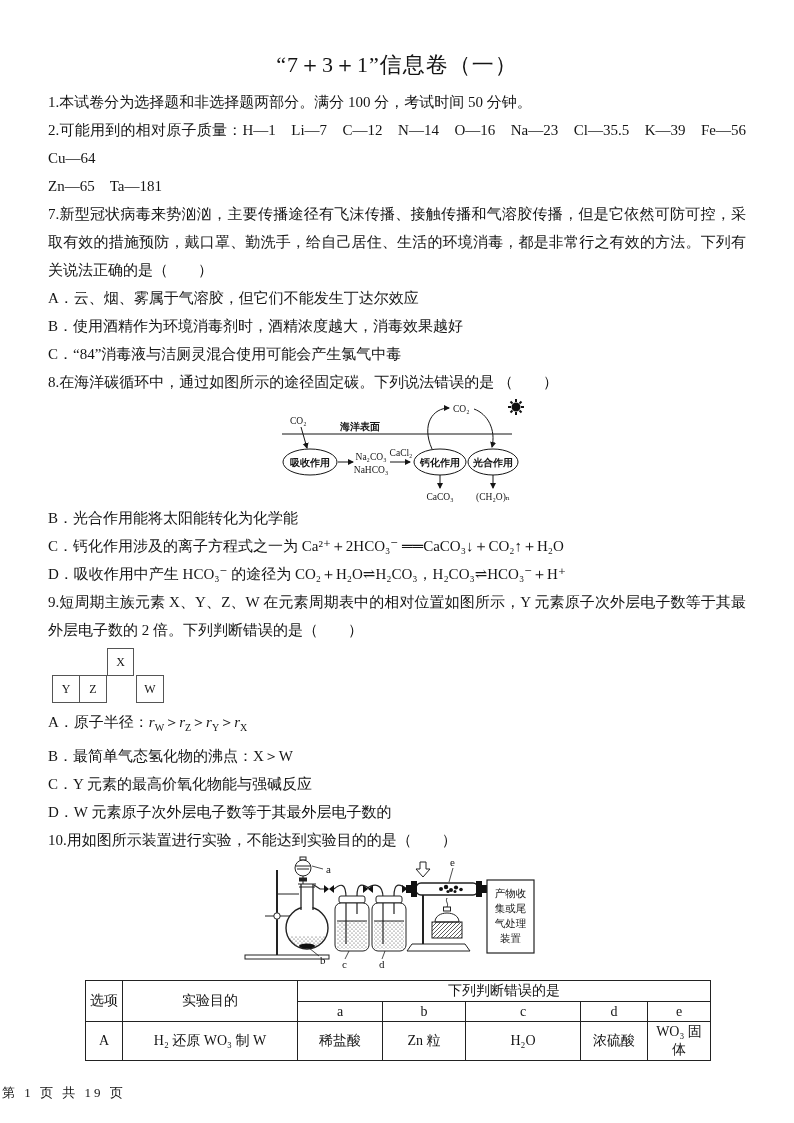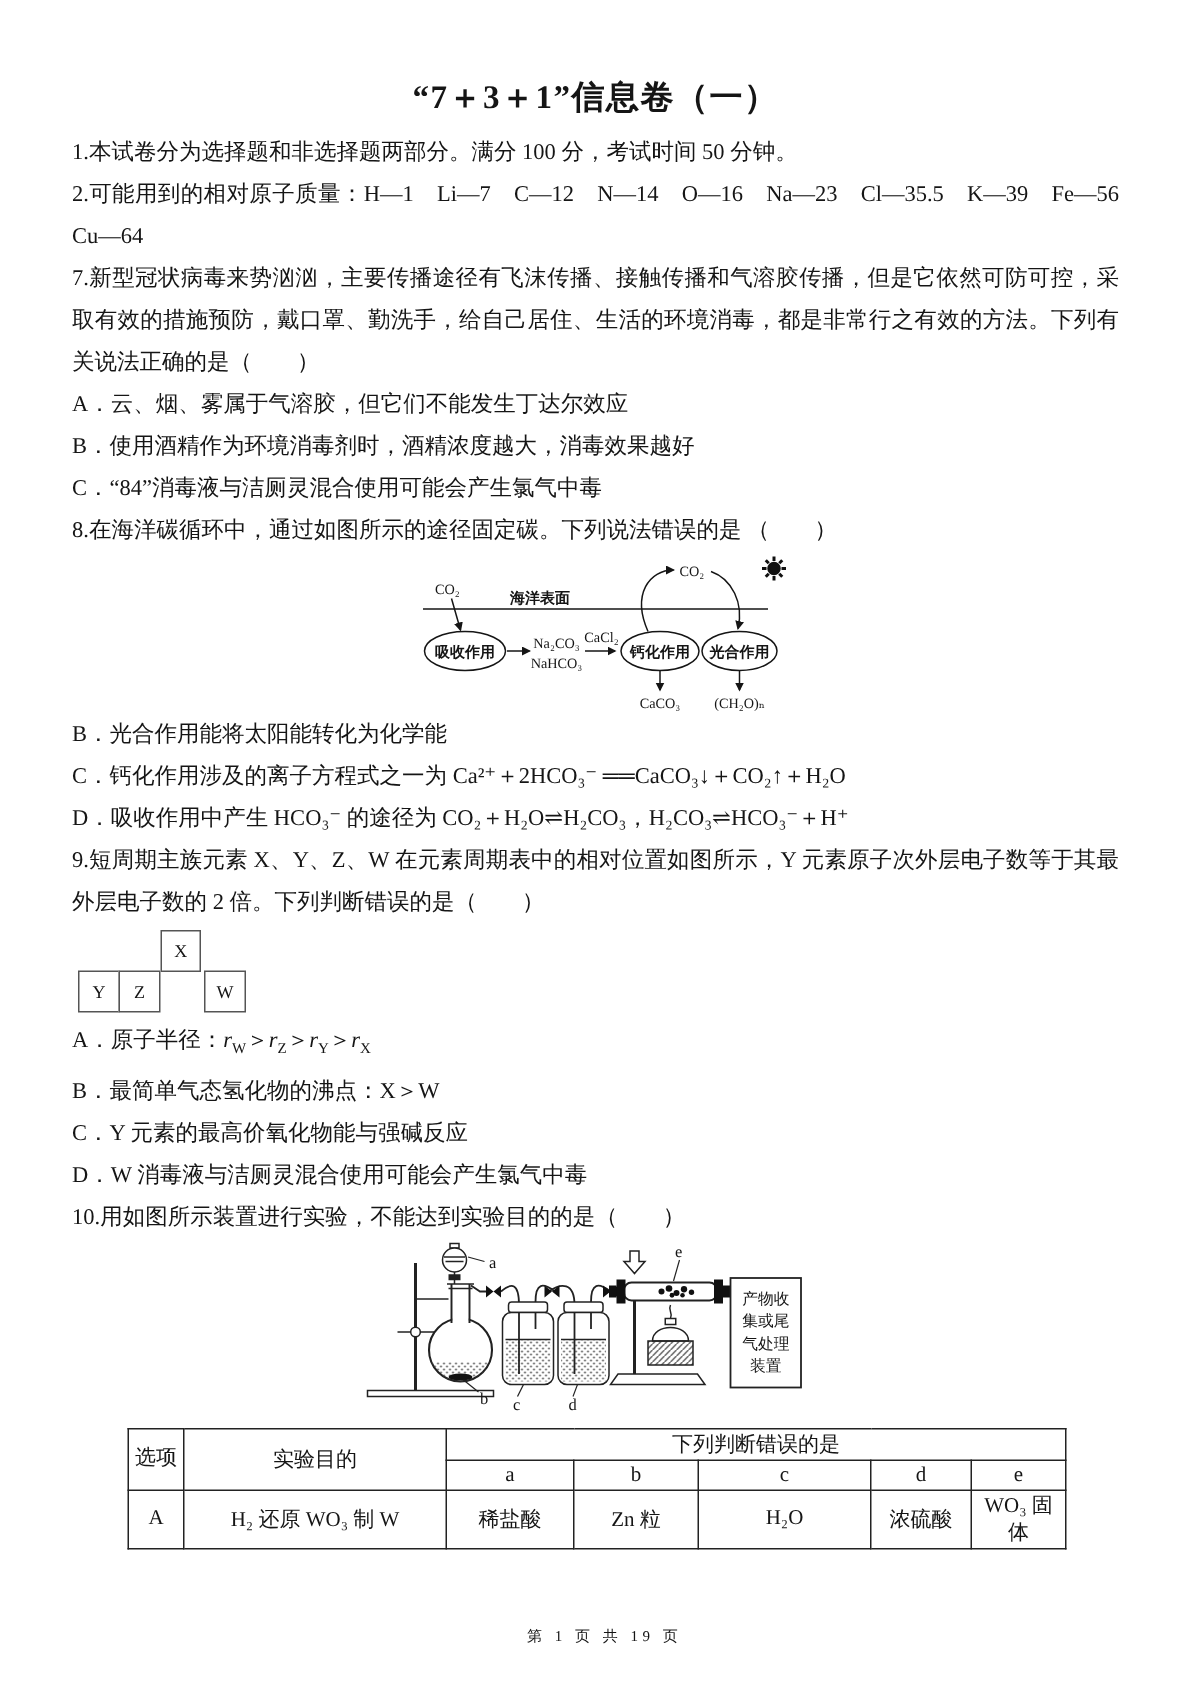--- a/index.html
+++ b/index.html
@@ -2,21 +2,21 @@
 <html><head>
 <meta charset="utf-8">
 <style>
   html,body{margin:0;padding:0;}
   body{
     width:794px;height:1123px;position:relative;background:#ffffff;color:#151515;
     font-family:"Liberation Serif","DejaVu Serif",serif;overflow:hidden;
   }
   .sheet{padding:50px 48px 0 48px;}
   .title{
-    text-align:center;font-size:22px;font-weight:bold;line-height:30px;
+    text-align:center;font-size:22px;font-weight:normal;line-height:30px;
     margin:0 0 8px 0;letter-spacing:1px;
   }
   .para{font-size:15px;line-height:28px;margin:0;text-align:justify;}
   .bold{font-weight:bold;}
   .opt{text-align:left;}
   sub{font-size:10px;}
   
   .q8diag{height:108px;position:relative;}
   .q8diag svg{position:absolute;left:232px;top:0;}
   .dlabel{font-size:10px;font-family:"Liberation Serif","DejaVu Serif",serif;fill:#151515;}
@@ -37,33 +37,34 @@
   table.rtable{
     border-collapse:collapse;margin:4px 0 0 37px;table-layout:fixed;width:625px;
     font-size:14px;
   }
   table.rtable th,table.rtable td{
     border:1px solid #222;font-weight:normal;text-align:center;vertical-align:middle;
     padding:1px 2px;height:20px;box-sizing:border-box;
   }
   .optcol{word-break:break-all;line-height:16px;}
   .footer{
-    position:absolute;left:12px;right:0;top:1084px;text-align:center;
-    font-size:10px;letter-spacing:3px;
+    position:absolute;left:2px;right:0;top:1084px;text-align:left;
+    font-size:13px;letter-spacing:3px;
   }
 </style>
 </head>
 <body>
 
 <div class="sheet">
 
   <h1 class="title">“7＋3＋1”信息卷（一）</h1>
 
   <p class="para">1.本试卷分为选择题和非选择题两部分。满分 100 分，考试时间 50 分钟。</p>
   <p class="para">2.可能用到的相对原子质量：H—1　Li—7　C—12　N—14　O—16　Na—23　Cl—35.5　K—39　Fe—56　Cu—64</p>
+  <p class="para">Zn—65　Ta—181</p>
 
   <p class="para">7.新型冠状病毒来势汹汹，主要传播途径有飞沫传播、接触传播和气溶胶传播，但是它依然可防可控，采取有效的措施预防，戴口罩、勤洗手，给自己居住、生活的环境消毒，都是非常行之有效的方法。下列有关说法正确的是（　　）</p>
   <p class="para opt">A．云、烟、雾属于气溶胶，但它们不能发生丁达尔效应</p>
   <p class="para opt">B．使用酒精作为环境消毒剂时，酒精浓度越大，消毒效果越好</p>
   <p class="para opt">C．“84”消毒液与洁厕灵混合使用可能会产生氯气中毒</p>
 
   <p class="para">8.在海洋碳循环中，通过如图所示的途径固定碳。下列说法错误的是 （　　）</p>
 
   <div class="q8diag">
     <svg width="250" height="108" viewBox="0 0 250 108">
@@ -126,21 +127,21 @@
   <div class="ptable">
     <div class="pcell" style="left:55px;top:0;width:27px;height:28px;">X</div>
     <div class="pcell" style="left:0;top:27px;width:28px;height:28px;">Y</div>
     <div class="pcell" style="left:27px;top:27px;width:28px;height:28px;">Z</div>
     <div class="pcell" style="left:84px;top:27px;width:28px;height:28px;">W</div>
   </div>
 
   <p class="para opt">A．原子半径：<i>r</i><sub>W</sub>＞<i>r</i><sub>Z</sub>＞<i>r</i><sub>Y</sub>＞<i>r</i><sub>X</sub></p>
   <p class="para opt">B．最简单气态氢化物的沸点：X＞W</p>
   <p class="para opt">C．Y 元素的最高价氧化物能与强碱反应</p>
-  <p class="para opt">D．W 消毒液与洁厕灵混合使用可能会产生氯气中毒</p>
+  <p class="para opt">D．W 元素原子次外层电子数等于其最外层电子数的</p>
 
   <p class="para">10.用如图所示装置进行实验，不能达到实验目的的是（　　）</p>
 
   <div class="appwrap">
     <svg width="310" height="118" viewBox="0 0 310 118">
       <defs>
         <pattern id="dots" width="4" height="4" patternUnits="userSpaceOnUse">
           <circle cx="1" cy="1" r="0.6" fill="#444"></circle>
             <circle cx="3" cy="3" r="0.6" fill="#444"></circle>
         </pattern>

